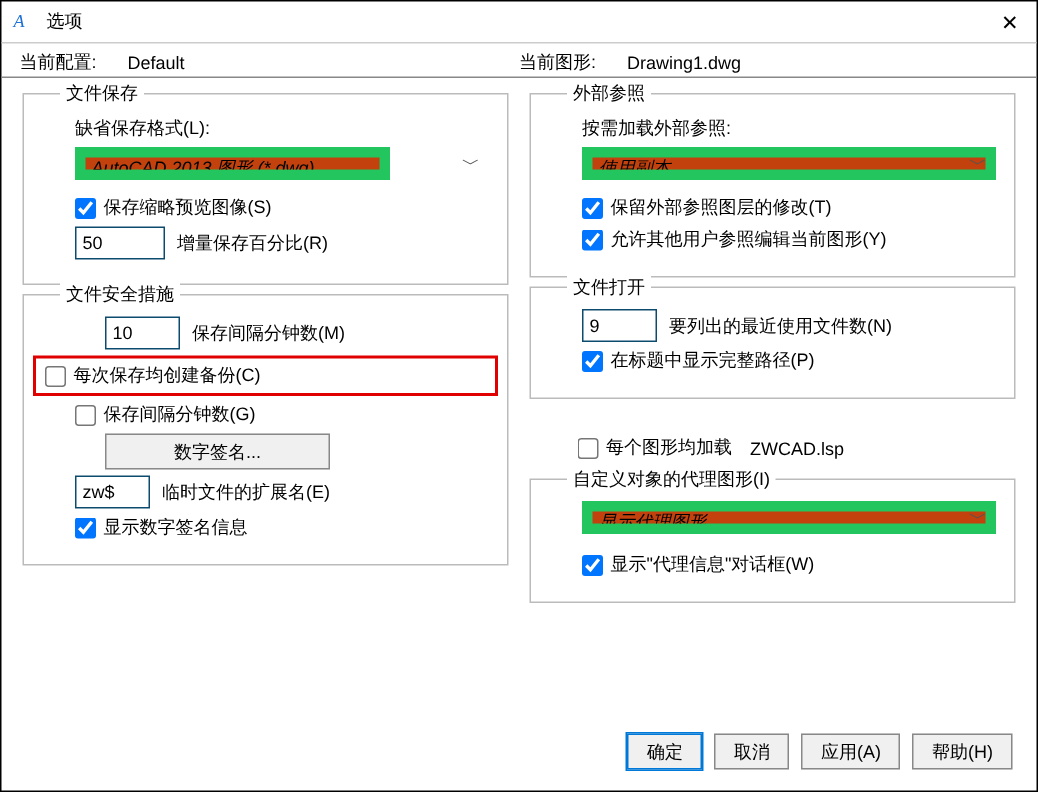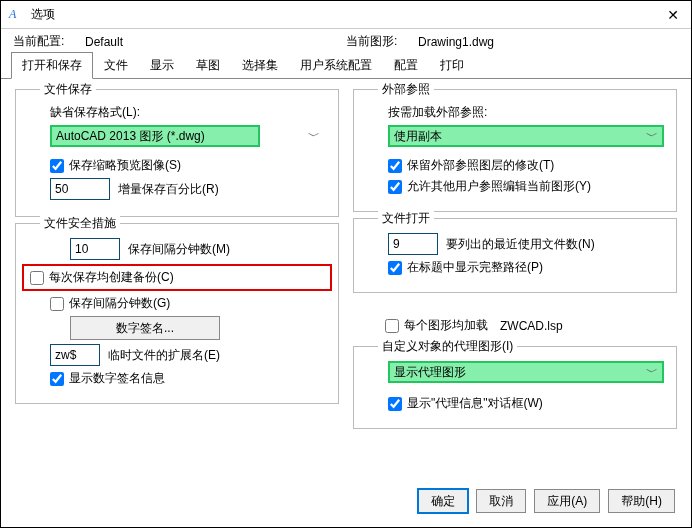--- a/index.html
+++ b/index.html
@@ -16,21 +16,21 @@
 .tab{padding:4px 10px;cursor:pointer;border:1px solid transparent;}
 .tab.active{border:1px solid #888;border-bottom:1px solid #fff;background:#fff;position:relative;z-index:2;}
 .tabstrip-border{border-bottom:1px solid #888;margin-top:-1px;}
 .content{flex:1;display:flex;padding:10px 14px 4px 14px;gap:14px;}
 .col{flex:1;display:flex;flex-direction:column;gap:6px;}
 .group{border:1px solid #bbb;padding:10px 12px 12px 12px;position:relative;}
 .group>.legend{position:absolute;top:-9px;left:24px;background:#fff;padding:0 4px;}
 .row{display:flex;align-items:center;gap:8px;margin:4px 0;}
 .indent{padding-left:22px;}
 .indent2{padding-left:42px;}
-select{height:22px;border:2px solid #22c55e;padding:0 4px;background:#86efac;width:100%;}
+select{height:22px;border:7px solid #22c55e;padding:0 4px;background:#c2410c;width:100%;font-style:italic;}
 input[type=text]{height:22px;border:1px solid #0c4a6e;padding:0 4px;}
 input[type=checkbox]{width:14px;height:14px;}
 .chk{display:flex;align-items:center;gap:5px;cursor:pointer;}
 button.btn{height:24px;padding:0 12px;border:1px solid #888;background:#f0f0f0;cursor:pointer;}
 button.btn.primary{border:1px solid #0078d7;outline:1px solid #0078d7;}
 .selwrap{position:relative;display:flex;align-items:center;}
 .selwrap select{appearance:none;-webkit-appearance:none;padding-right:20px;}
 .selwrap .chev{position:absolute;right:6px;pointer-events:none;color:#555;}
 .highlight{border:2px solid #e00000;padding:3px 6px;margin-left:-6px;margin-right:-6px;}
 .footer{display:flex;justify-content:flex-end;gap:8px;padding:10px 16px 14px 16px;}
@@ -46,30 +46,20 @@
     <span class="close">✕</span>
   </div>
 
   <div class="profile-row">
     <span class="label">当前配置:</span>
     <span class="val">Default</span>
     <span class="label">当前图形:</span>
     <span class="val">Drawing1.dwg</span>
   </div>
 
-  <div class="tabs">
-    <div class="tab active">打开和保存</div>
-    <div class="tab">文件</div>
-    <div class="tab">显示</div>
-    <div class="tab">草图</div>
-    <div class="tab">选择集</div>
-    <div class="tab">用户系统配置</div>
-    <div class="tab">配置</div>
-    <div class="tab">打印</div>
-  </div>
   <div class="tabstrip-border"></div>
 
   <div class="content">
 
     <div class="col">
 
       <div class="group">
         <div class="legend">文件保存</div>
         <div class="row indent">缺省保存格式(L):</div>
         <div class="row indent selwrap">

